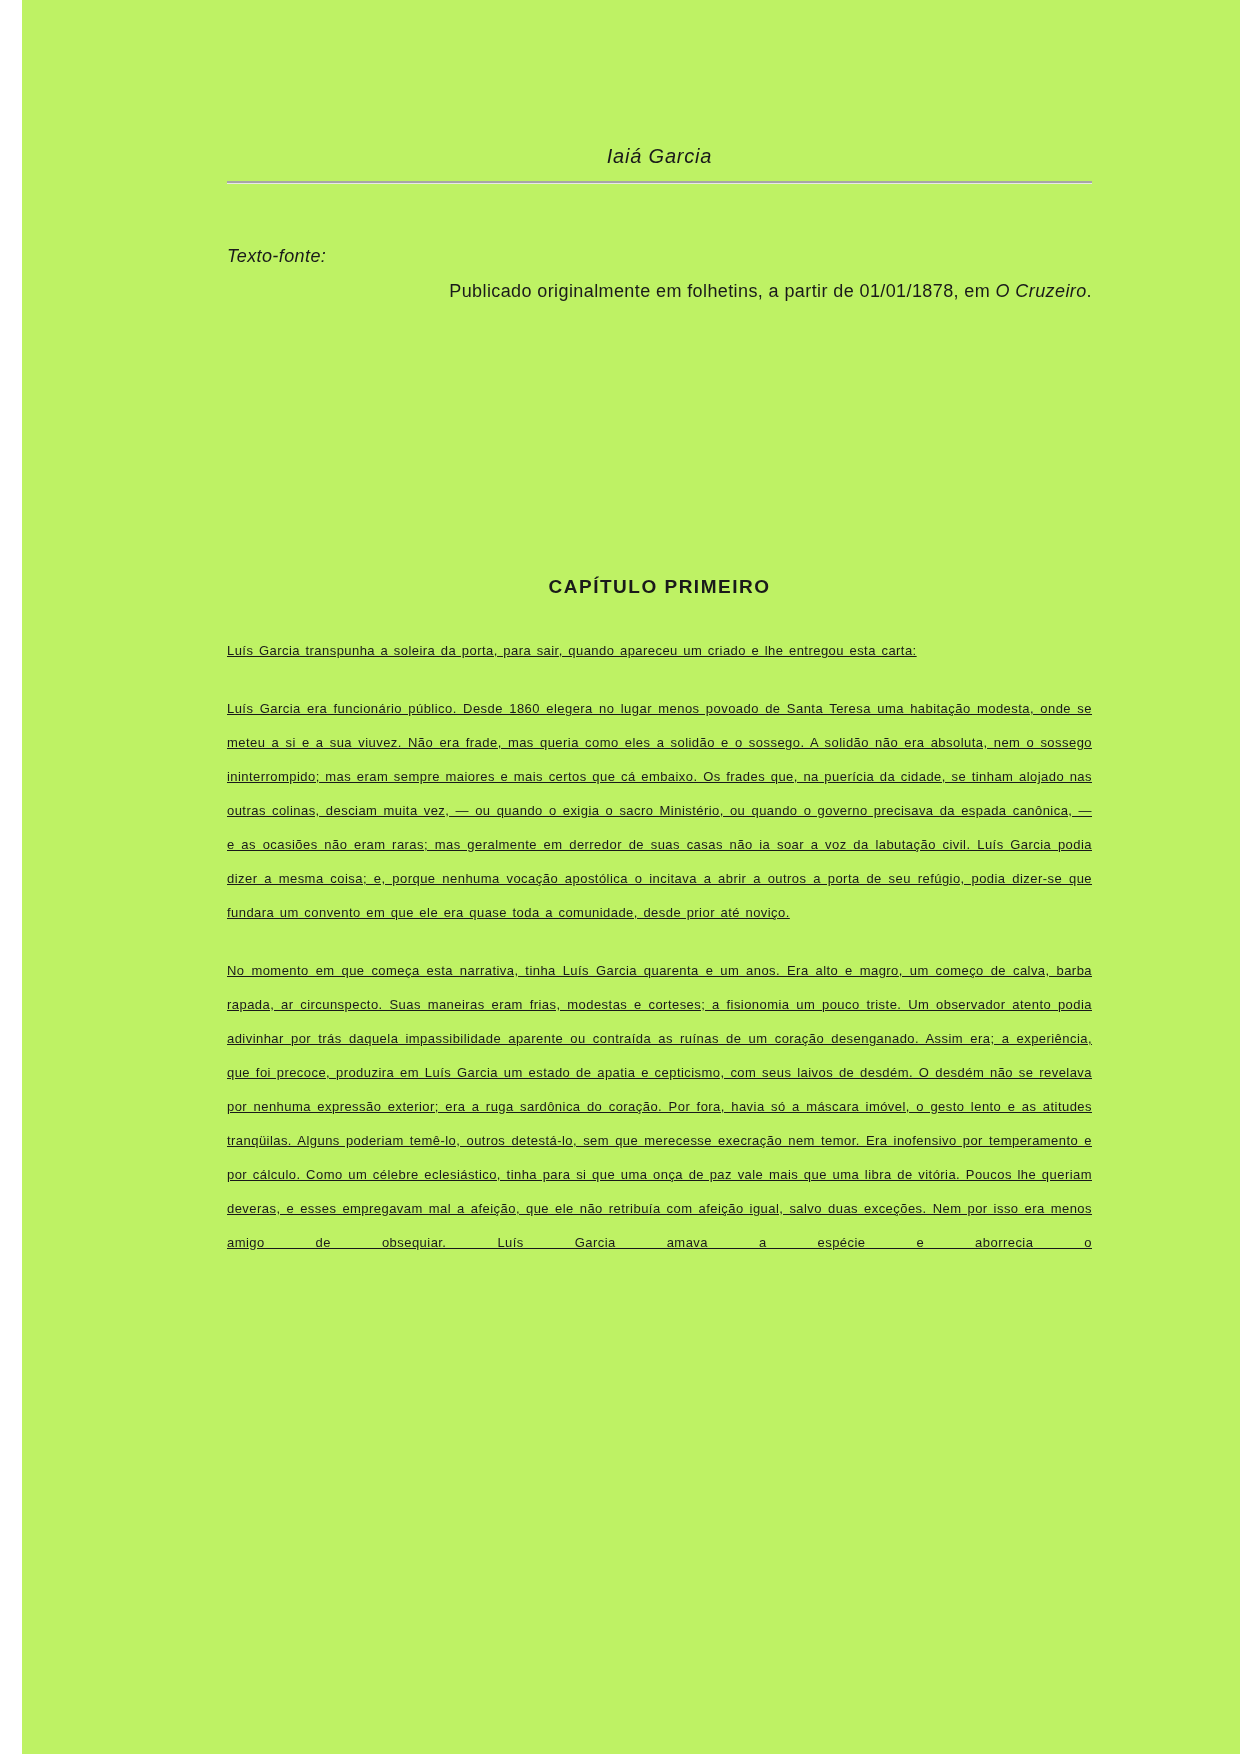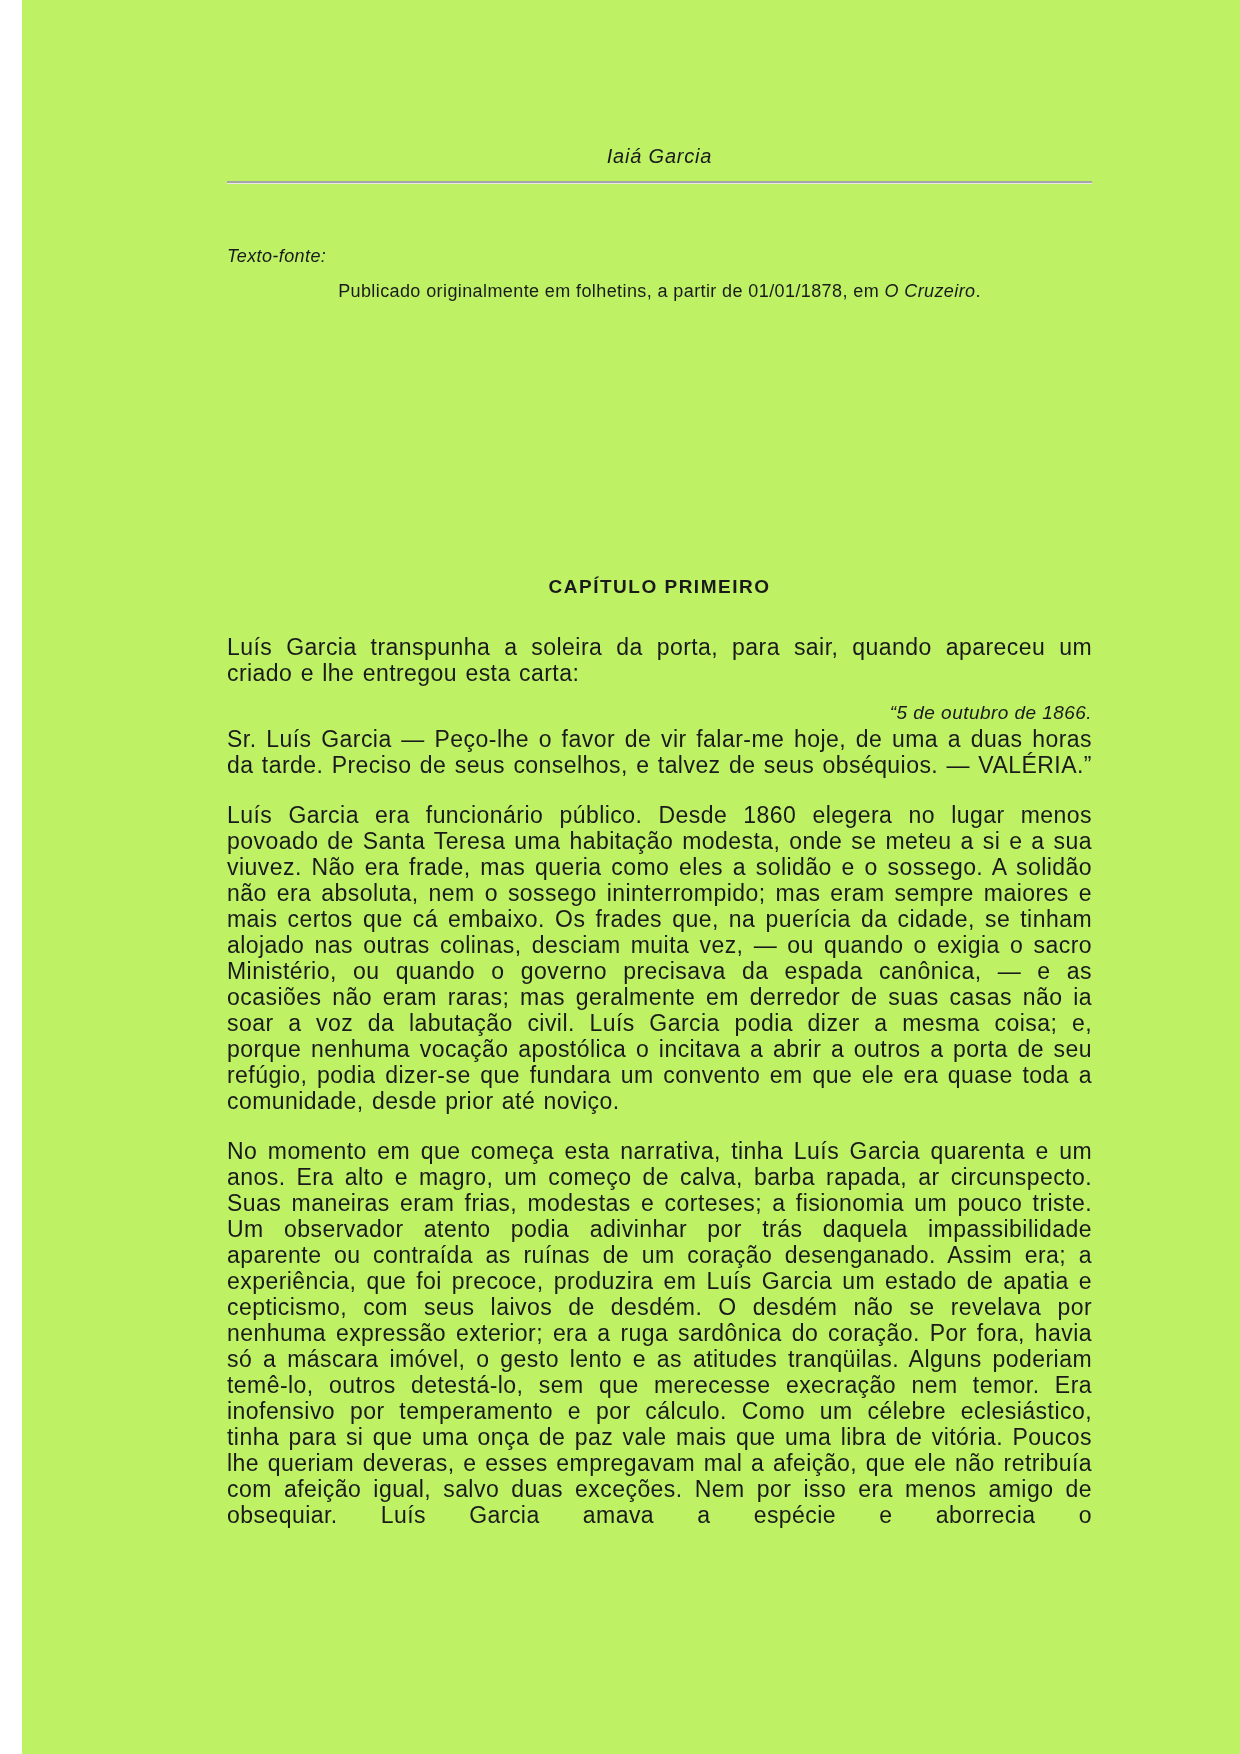--- a/index.html
+++ b/index.html
@@ -38,41 +38,42 @@
   }
   .source-block {
     margin-top: 58px;
     text-align: left;
     font-size: 18px;
     line-height: 28px;
     letter-spacing: 0.4px;
   }
   .pub-note {
     margin-top: 8px;
-    text-align: center;
+    text-align: right;
     font-size: 18px;
     line-height: 26px;
     letter-spacing: 0.4px;
   }
   .italic { font-style: italic; }
   .chapter {
     margin: 270px 0 0 0;
     text-align: center;
     font-size: 19px;
     font-weight: bold;
     line-height: 26px;
     letter-spacing: 1.5px;
   }
   .para {
     margin: 24px 0 0 0;
-    font-size: 23px;
-    line-height: 26px;
+    font-size: 13px;
+    line-height: 34px;
     text-align: justify;
     letter-spacing: 0.45px;
     word-spacing: 1.5px;
+    text-decoration: underline;
   }
   .chapter + .para { margin-top: 34px; }
   .letter-date {
     margin-top: 14px;
     text-align: right;
     font-style: italic;
     font-size: 19px;
     line-height: 26px;
     letter-spacing: 0.45px;
   }
@@ -93,24 +94,20 @@
     <div class="source-block">
       <div class="italic">Texto-fonte:</div>
     </div>
 
     <div class="pub-note"><span>Publicado originalmente em folhetins, a partir de 01/01/1878, em </span><span class="italic">O Cruzeiro</span><span>.</span></div>
 
     <div class="chapter">CAPÍTULO PRIMEIRO</div>
 
     <p class="para">Luís Garcia transpunha a soleira da porta, para sair, quando apareceu um criado e lhe entregou esta carta:</p>
 
-    <div>
-      <div class="letter-date">“5 de outubro de 1866.</div>
-      <p class="para letter-body">Sr. Luís Garcia — Peço-lhe o favor de vir falar-me hoje, de uma a duas horas da tarde. Preciso de seus conselhos, e talvez de seus obséquios. — VALÉRIA.”</p>
-    </div>
 
 
 
     <p class="para">Luís Garcia era funcionário público. Desde 1860 elegera no lugar menos povoado de Santa Teresa uma habitação modesta, onde se meteu a si e a sua viuvez. Não era frade, mas queria como eles a solidão e o sossego. A solidão não era absoluta, nem o sossego ininterrompido; mas eram sempre maiores e mais certos que cá embaixo. Os frades que, na puerícia da cidade, se tinham alojado nas outras colinas, desciam muita vez, — ou quando o exigia o sacro Ministério, ou quando o governo precisava da espada canônica, — e as ocasiões não eram raras; mas geralmente em derredor de suas casas não ia soar a voz da labutação civil. Luís Garcia podia dizer a mesma coisa; e, porque nenhuma vocação apostólica o incitava a abrir a outros a porta de seu refúgio, podia dizer-se que fundara um convento em que ele era quase toda a comunidade, desde prior até noviço.</p>
 
     <p class="para last-cut">No momento em que começa esta narrativa, tinha Luís Garcia quarenta e um anos. Era alto e magro, um começo de calva, barba rapada, ar circunspecto. Suas maneiras eram frias, modestas e corteses; a fisionomia um pouco triste. Um observador atento podia adivinhar por trás daquela impassibilidade aparente ou contraída as ruínas de um coração desenganado. Assim era; a experiência, que foi precoce, produzira em Luís Garcia um estado de apatia e cepticismo, com seus laivos de desdém. O desdém não se revelava por nenhuma expressão exterior; era a ruga sardônica do coração. Por fora, havia só a máscara imóvel, o gesto lento e as atitudes tranqüilas. Alguns poderiam temê-lo, outros detestá-lo, sem que merecesse execração nem temor. Era inofensivo por temperamento e por cálculo. Como um célebre eclesiástico, tinha para si que uma onça de paz vale mais que uma libra de vitória. Poucos lhe queriam deveras, e esses empregavam mal a afeição, que ele não retribuía com afeição igual, salvo duas exceções. Nem por isso era menos amigo de obsequiar. Luís Garcia amava a espécie e aborrecia o</p>
 
   </div>
 </div>
 

